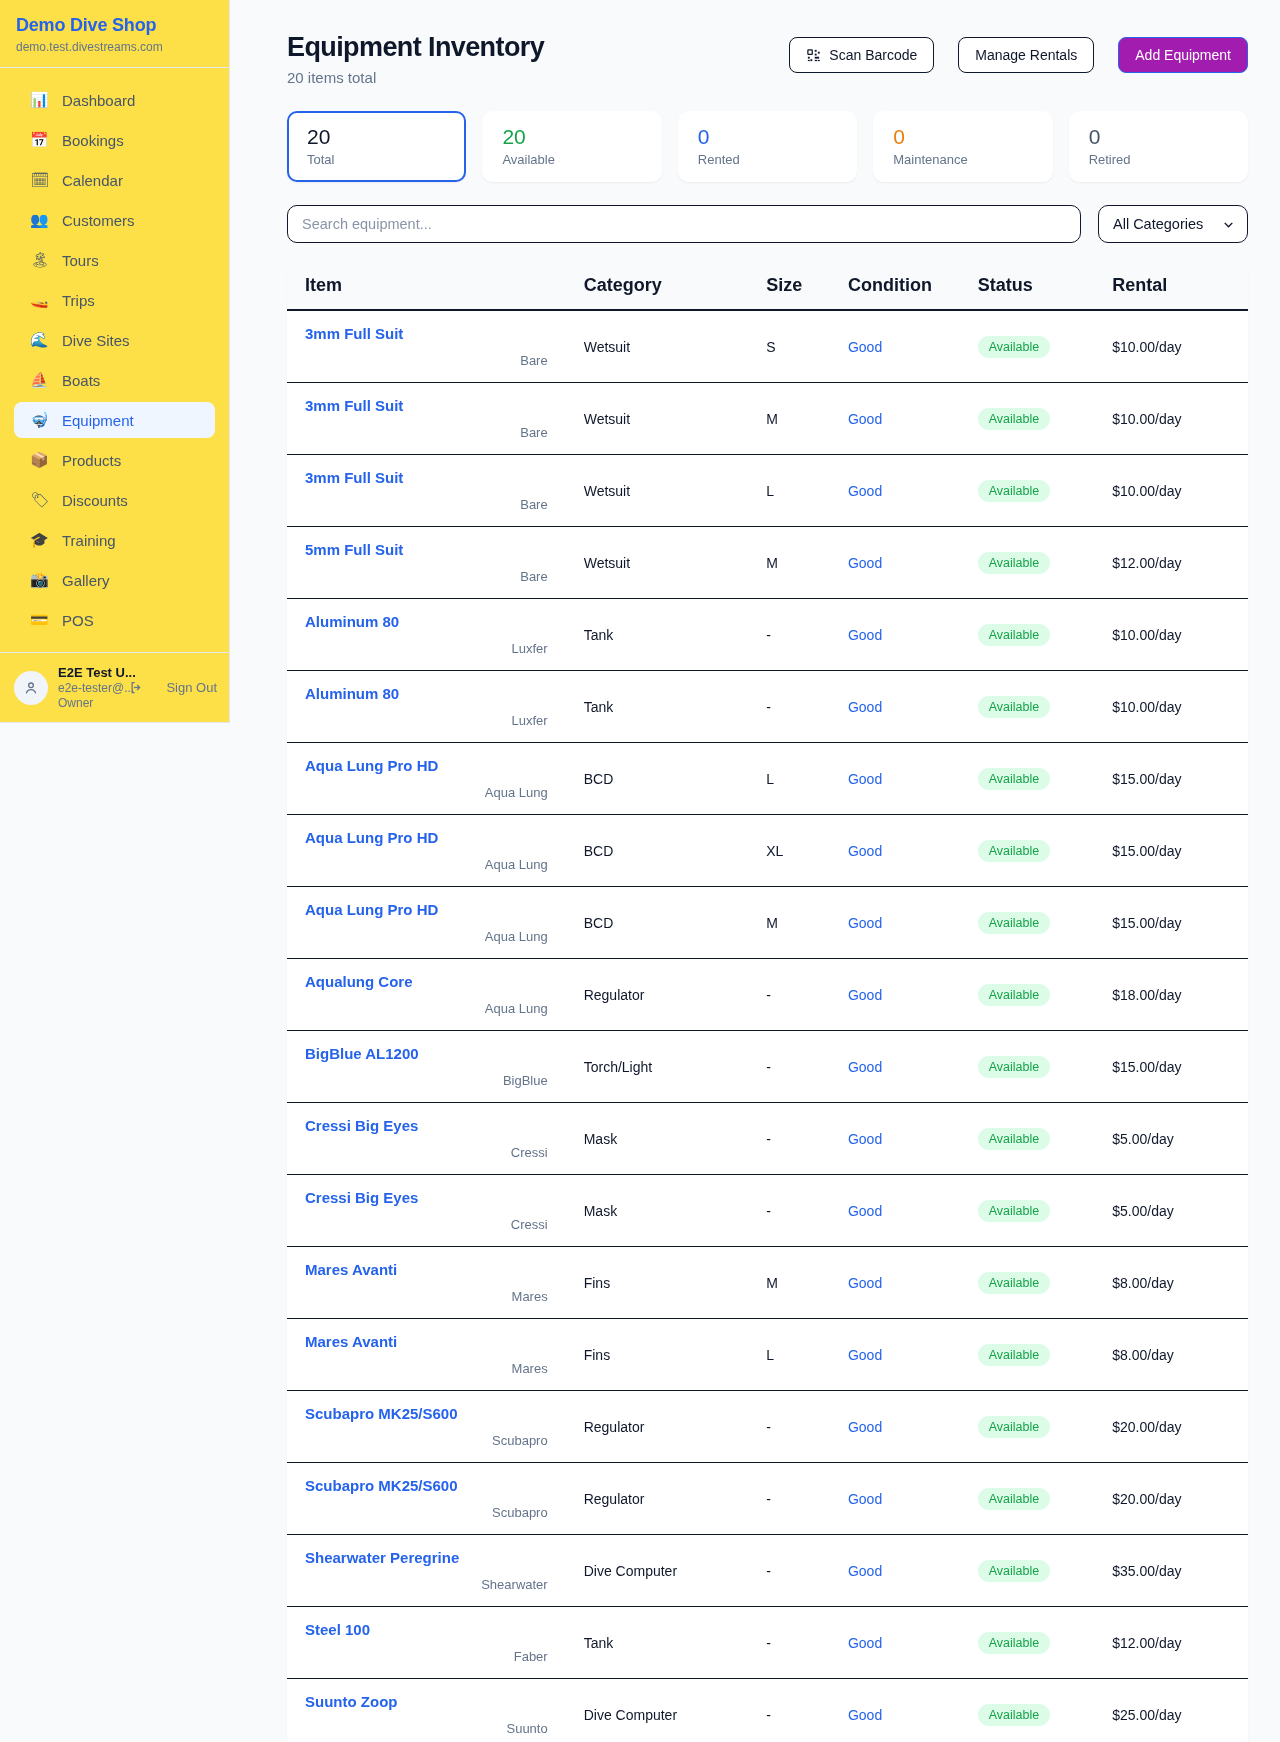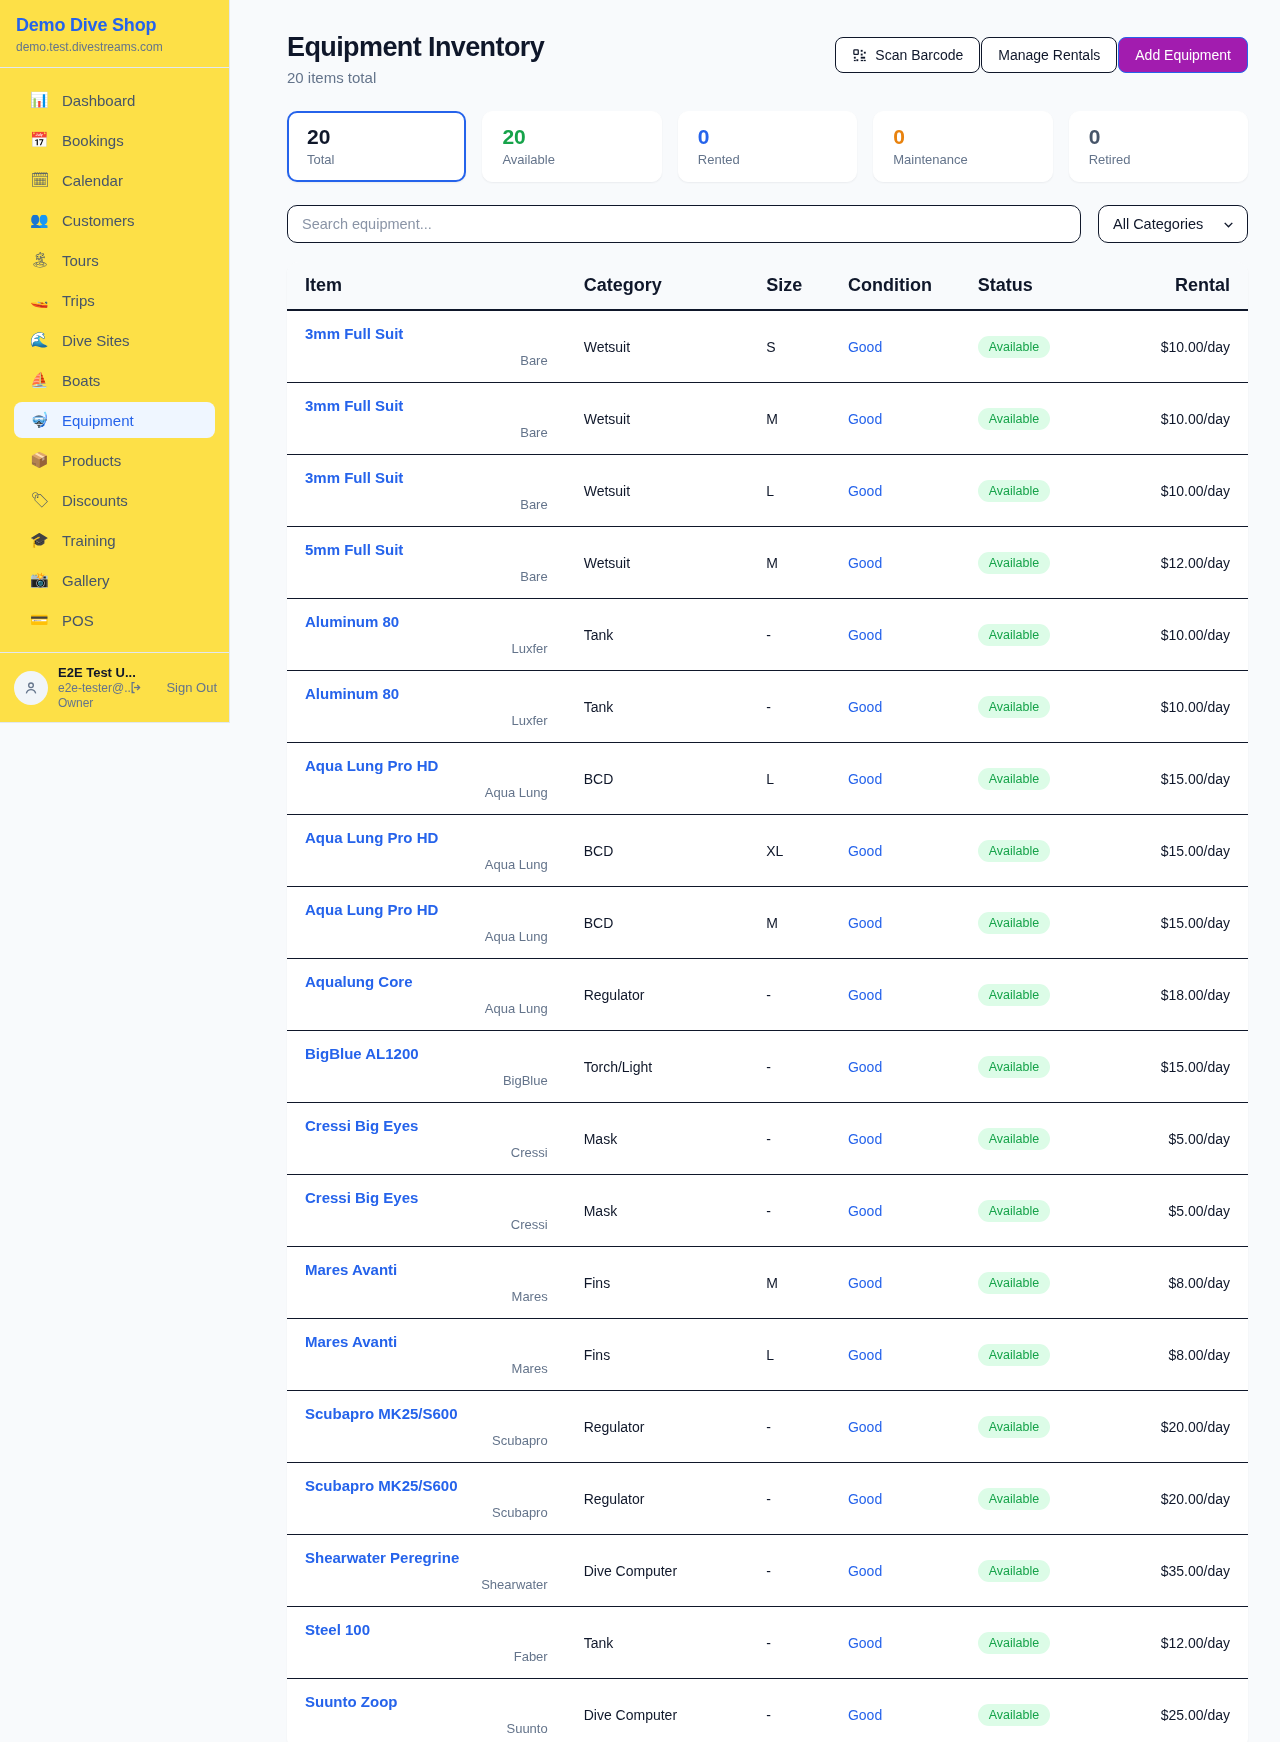--- a/index.html
+++ b/index.html
@@ -34,35 +34,35 @@
   }
   .user-meta { min-width:0; flex:1; }
   .user-name { font-size:13px; font-weight:700; color:#0f172a; white-space:nowrap; }
   .user-email,.user-role { font-size:12px; color:#64748b; margin-top:1px; white-space:nowrap; }
   .signout { display:flex; align-items:center; gap:22px; color:#64748b; font-size:13px; cursor:pointer; white-space:nowrap; }
   
   .main { margin-left:230px; padding:32px 32px 0 57px; }
   .page-head { display:flex; align-items:flex-start; justify-content:space-between; }
   .page-title { font-size:27px; font-weight:700; letter-spacing:-0.6px; color:#0f172a; }
   .page-sub { font-size:15px; color:#64748b; margin-top:6px; }
-  .head-actions { display:flex; gap:1px; margin-top:5px; }
+  .head-actions { display:flex; gap:24px; margin-top:5px; }
   .btn {
     display:flex; align-items:center; gap:8px; height:36px; padding:0 16px;
     border-radius:8px; font-size:14px; background:#fff; border:1px solid #0f172a;
     color:#0f172a; cursor:pointer; font-family:inherit;
   }
   .btn-primary { background:#a21caf; border-color:#2563eb; color:#fff; font-weight:400; }
   
   .stats { display:flex; gap:16px; margin-top:25px; }
   .stat-card {
     flex:1; background:#fff; border-radius:10px; padding:13px 19px 14px;
     border:1px solid #fff; box-shadow:0 1px 2px rgba(15,23,42,.06); cursor:pointer;
   }
   .stat-card.selected { border:2px solid #2563eb; padding:12px 18px 13px; }
-  .stat-value { font-size:21px; font-weight:700; }
+  .stat-value { font-size:21px; font-weight:400; }
   .stat-label { font-size:13px; color:#64748b; margin-top:3px; }
   
   .filters { display:flex; gap:17px; margin-top:23px; }
   .search-input {
     flex:1; height:38px; border:1px solid #0f172a; border-radius:10px; background:#fff;
     padding:0 14px; font-size:14.5px; color:#0f172a; font-family:inherit; outline:none;
   }
   .search-input::placeholder { color:#8a94a6; }
   .select-wrap {
     width:150px; height:38px; border:1px solid #0f172a; border-radius:10px; background:#fff;
@@ -74,21 +74,21 @@
     margin-top:19px; background:#fff; border-radius:12px;
     box-shadow:0 1px 2px rgba(15,23,42,.06); overflow:hidden; margin-bottom:34px;
   }
   table { width:100%; border-collapse:collapse; }
   thead td {
     background:#f8fafc; font-size:18px; font-weight:700; color:#0f172a;
     padding:13px 18px; border-bottom:2px solid #0f172a;
   }
   tbody tr + tr td { border-top:1px solid #0f172a; }
   tbody td { padding:14px 18px; vertical-align:middle; font-size:14px; color:#0f172a; height:70px; }
-  .c-rental { text-align:right; }
+  .c-rental { text-align:left; }
   a.item-link { color:#2563eb; font-weight:600; font-size:15px; text-decoration:none; cursor:pointer; }
   .item-brand { color:#64748b; font-size:13px; margin-top:11px;text-align:right; }
   a.cond-link { color:#2563eb; text-decoration:none; cursor:pointer; }
   .pill {
     display:inline-block; background:#dcfce7; color:#16a34a; font-size:12.5px;
     padding:4px 11px; border-radius:999px;
   }
   .price { font-weight:500; }
 </style>
 </head>

